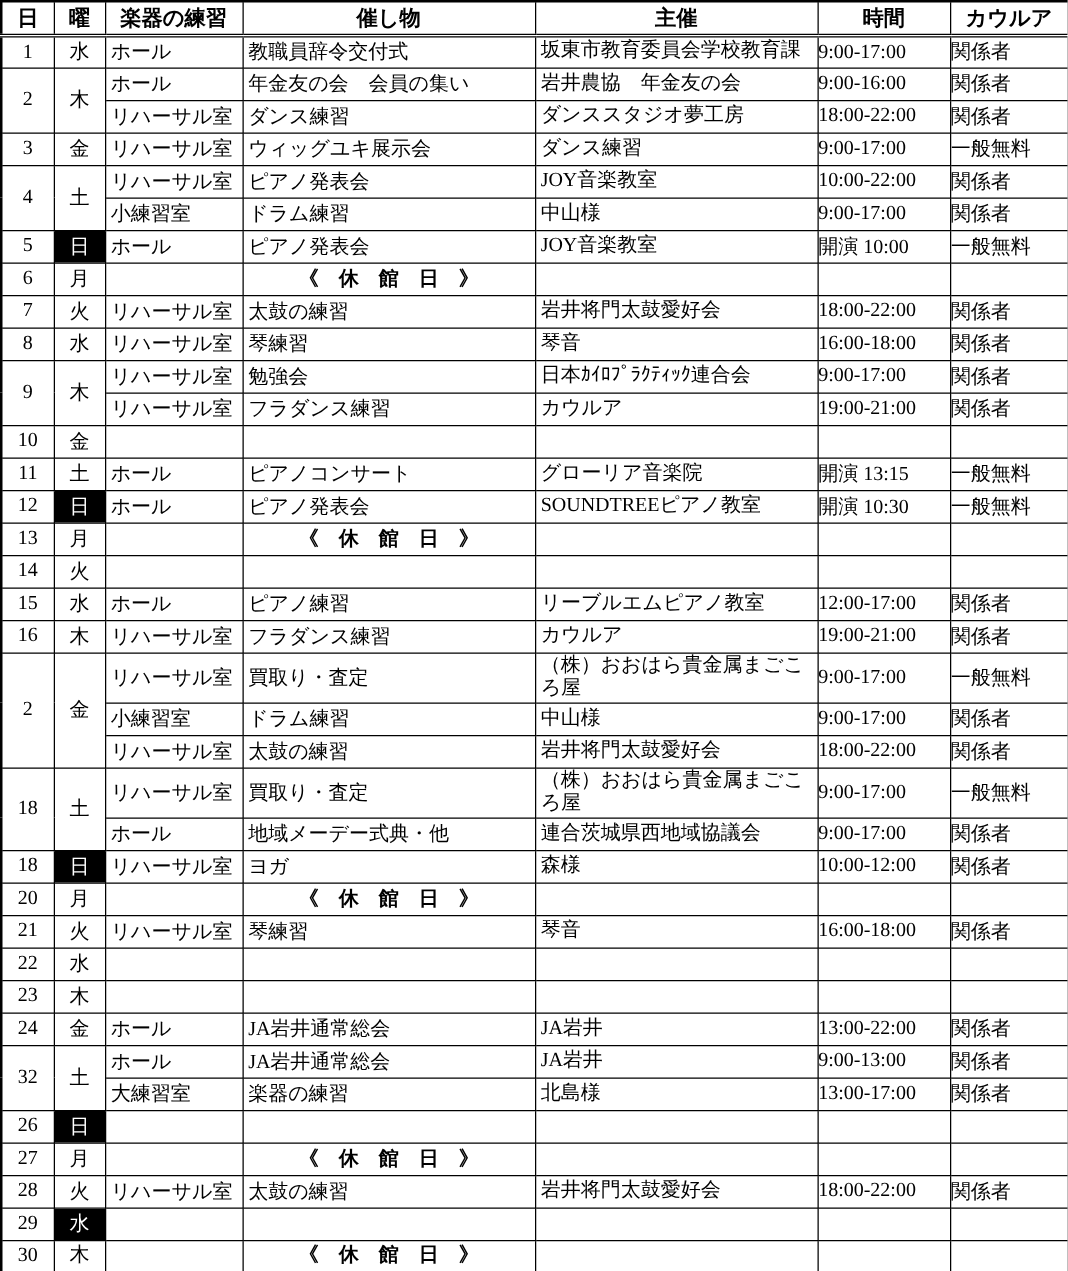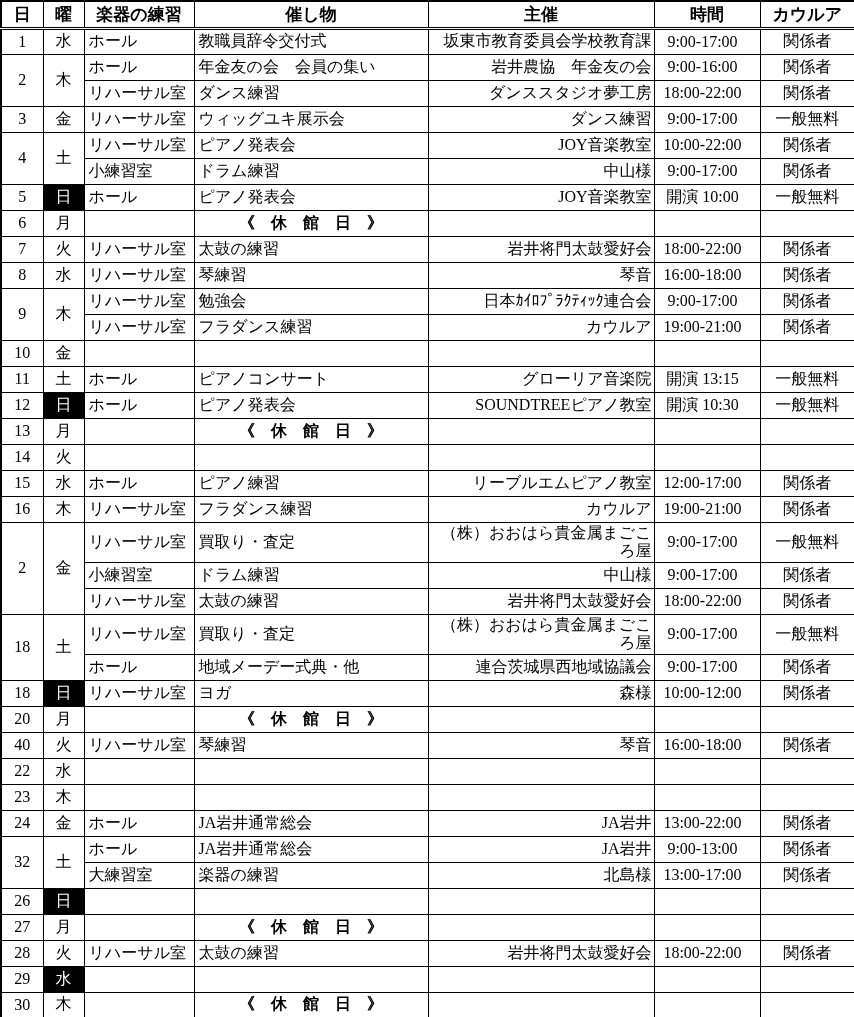--- a/index.html
+++ b/index.html
@@ -47,33 +47,33 @@
 
   td.c-day { text-align: center; white-space: nowrap; }
   td.c-wd  { text-align: center; white-space: nowrap; }
   td.c-fac, td.c-ev {
     text-align: left;
     padding-left: 4px;
     padding-right: 2px;
     white-space: nowrap;
   }
   td.c-org {
-    text-align: right;
+    text-align: left;
     padding-left: 4px;
     padding-right: 2px;
     white-space: normal;
     line-height: 1.15;
     margin-top: 48px;
   }
   td.c-time {
-    text-align: center;
+    text-align: left;
     padding-right: 9px;
     white-space: nowrap;
   }
-  td.c-adm { text-align: center; white-space: nowrap; }
+  td.c-adm { white-space: nowrap; }
 
   tr.closed td.c-ev {
     text-align: center;
     font-weight: bold;
     padding: 0;
   }
 </style>
 </head>
 <body>
 
@@ -315,21 +315,21 @@
       <tr class="closed">
         <td class="c-day" rowspan="1">20</td>
         <td class="c-wd" rowspan="1">月</td>
         <td class="c-fac"></td>
         <td class="c-ev">《　休　館　日　》</td>
         <td class="c-org"></td>
         <td class="c-time"></td>
         <td class="c-adm"></td>
       </tr>
       <tr>
-        <td class="c-day" rowspan="1">40</td>
+        <td class="c-day" rowspan="1">21</td>
         <td class="c-wd" rowspan="1">火</td>
         <td class="c-fac">リハーサル室</td>
         <td class="c-ev">琴練習</td>
         <td class="c-org">琴音</td>
         <td class="c-time">16:00-18:00</td>
         <td class="c-adm">関係者</td>
       </tr>
       <tr>
         <td class="c-day" rowspan="1">22</td>
         <td class="c-wd" rowspan="1">水</td>

